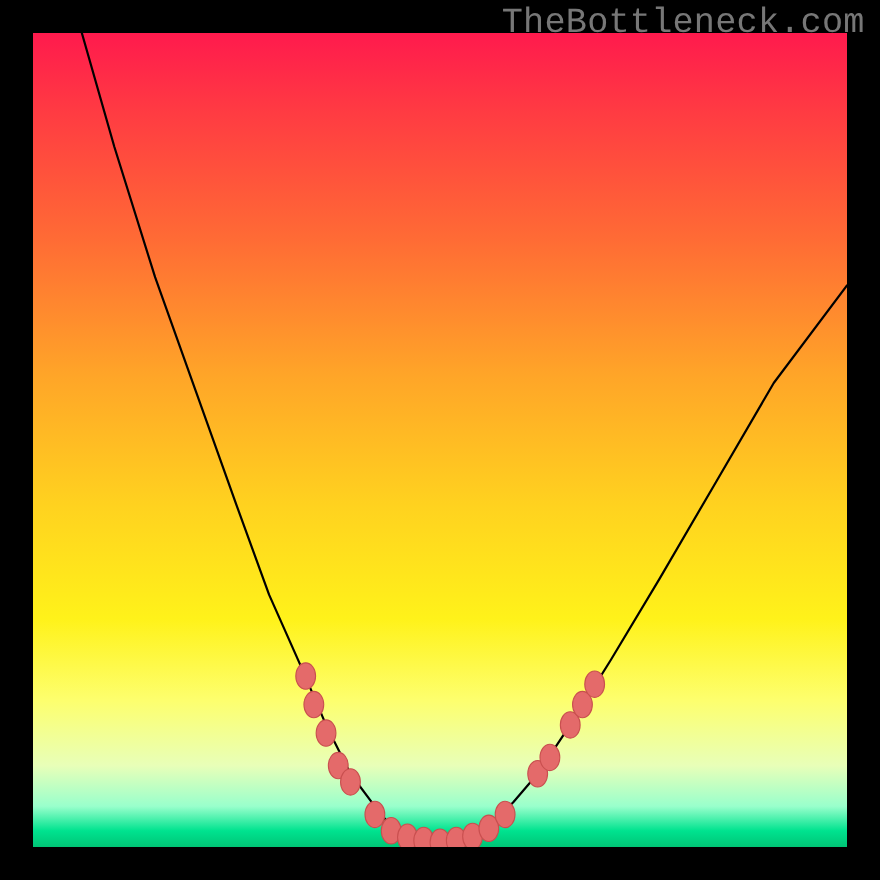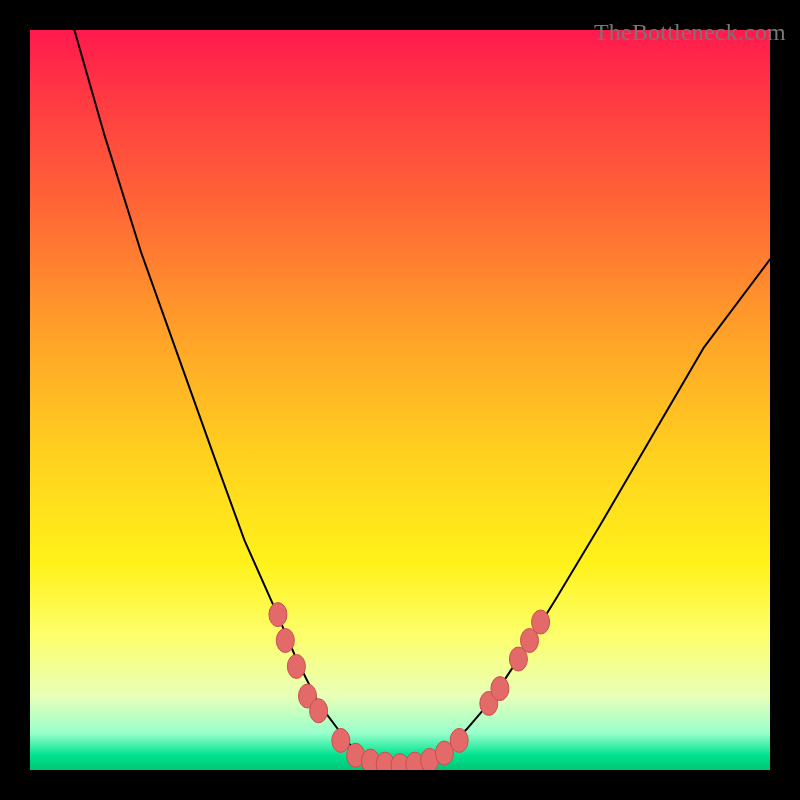--- a/index.html
+++ b/index.html
@@ -5,25 +5,25 @@
   * { margin: 0; padding: 0; box-sizing: border-box; }
   html, body { width: 800px; height: 800px; overflow: hidden; background: #000; }
   .frame {
     position: relative;
     width: 800px;
     height: 800px;
     background: #000;
   }
   .watermark {
     position: absolute;
-    top: 19px;
+    top: 2px;
     right: 14px;
     color: #777;
-    font-family: Liberation Serif, serif;
-    font-size: 24px;
+    font-family: Liberation Mono, monospace;
+    font-size: 32px;
     letter-spacing: 0.2px;
     z-index: 10;
   }
   .plot {
     position: absolute;
     left: 30px;
     top: 30px;
     width: 740px;
     height: 740px;
   }

